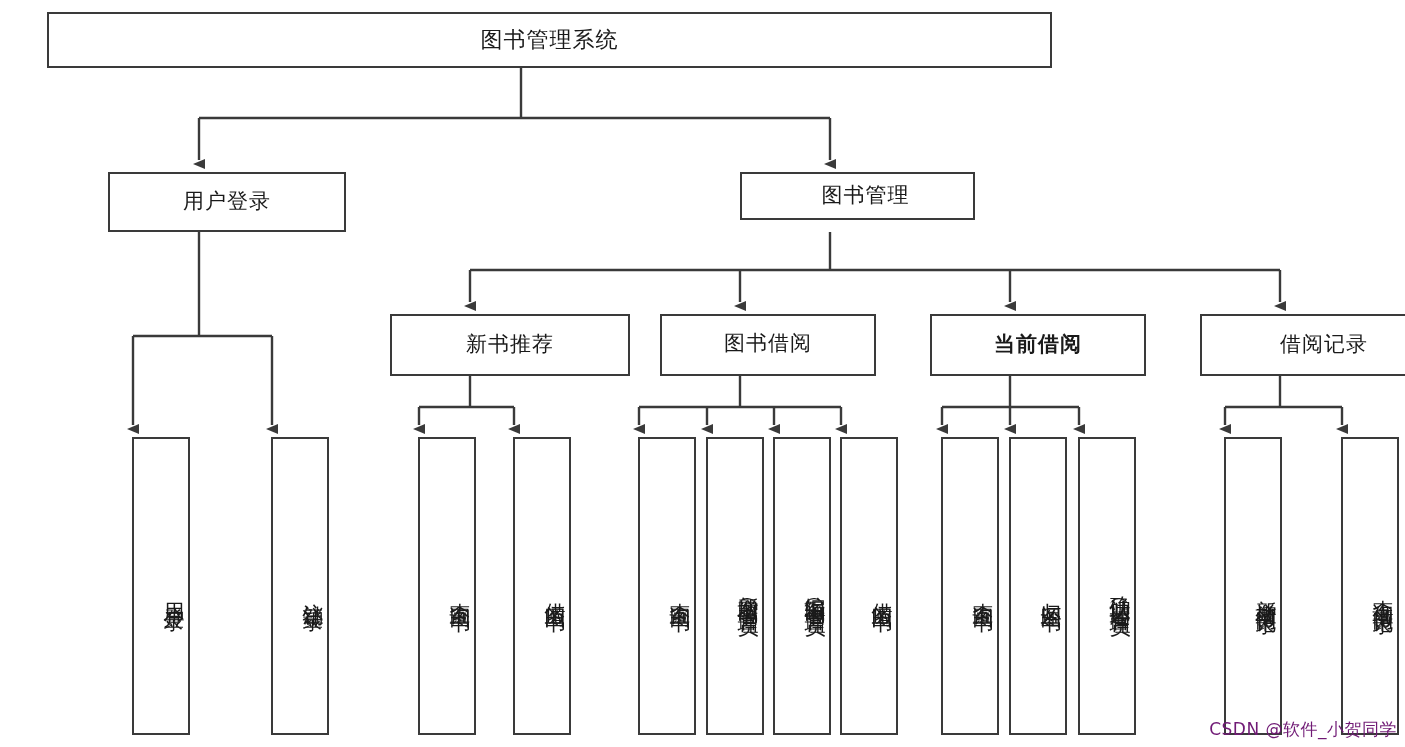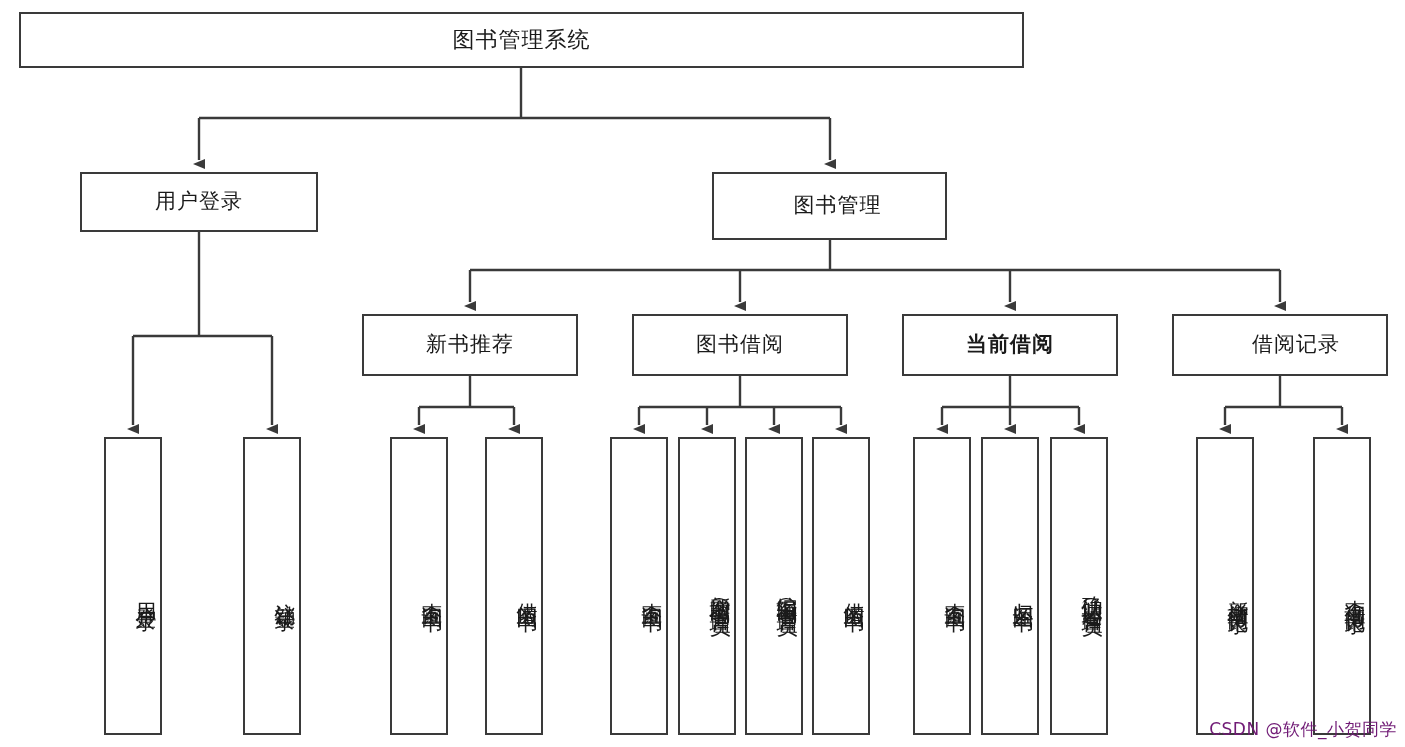--- a/index.html
+++ b/index.html
@@ -25,20 +25,21 @@
   }
   .node {
     position: absolute;
     box-sizing: border-box;
     background: #ffffff;
     border: 2px solid #3a3a3a;
     display: flex;
     align-items: center;
     justify-content: center;
     color: #1a1a1a;
+    margin-left: 28px;
   }
   .node.h {
     font-size: 21px;
     letter-spacing: 1px;
     line-height: 1.1;
   }
   .node.root { font-size: 22px; }
   .node.v {
     writing-mode: vertical-rl;
     text-orientation: upright;
@@ -121,28 +122,28 @@
     </g>
   </svg>
 
   <div class="node h root" style="left:19px; top:12px; width:1005px; height:56px;">
     <span>图书管理系统</span>
   </div>
 
   <div class="node h" style="left:80px; top:172px; width:238px; height:60px;">
     <span>用户登录</span>
   </div>
-  <div class="node h" style="left:712px; top:172px; width:235px; height:68px;padding-left:16px;">
+  <div class="node h" style="left:712px; top:172px; width:235px; height:48px;padding-left:16px;">
     <span>图书管理</span>
   </div>
 
-  <div class="node h" style="left:362px; top:314px; width:216px; height:62px;">
+  <div class="node h" style="left:362px; top:314px; width:240px; height:62px;">
     <span>新书推荐</span>
   </div>
-  <div class="node h" style="left:632px; top:314px; width:216px; height:62px;">
+  <div class="node h" style="left:632px; top:314px; width:216px; height:62px;font-family:Liberation Mono, monospace;">
     <span>图书借阅</span>
   </div>
   <div class="node h" style="left:902px; top:314px; width:216px; height:62px;font-weight:bold;">
     <span>当前借阅</span>
   </div>
   <div class="node h" style="left:1172px; top:314px; width:216px; height:62px;padding-left:32px;">
     <span>借阅记录</span>
   </div>
 
   <div class="node v" style="left:104px; top:437px; width:58px; height:298px;">

